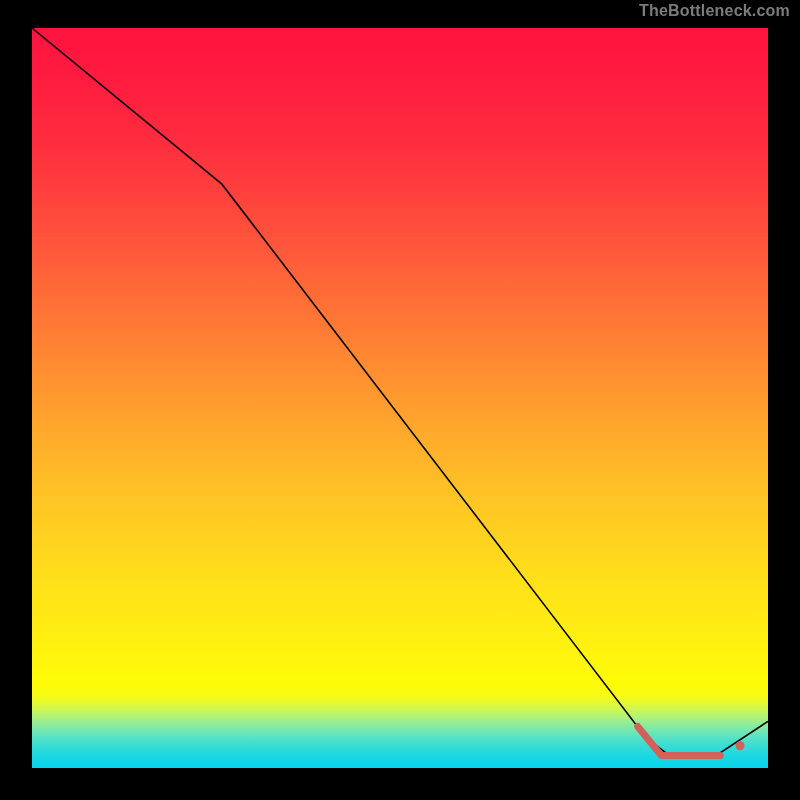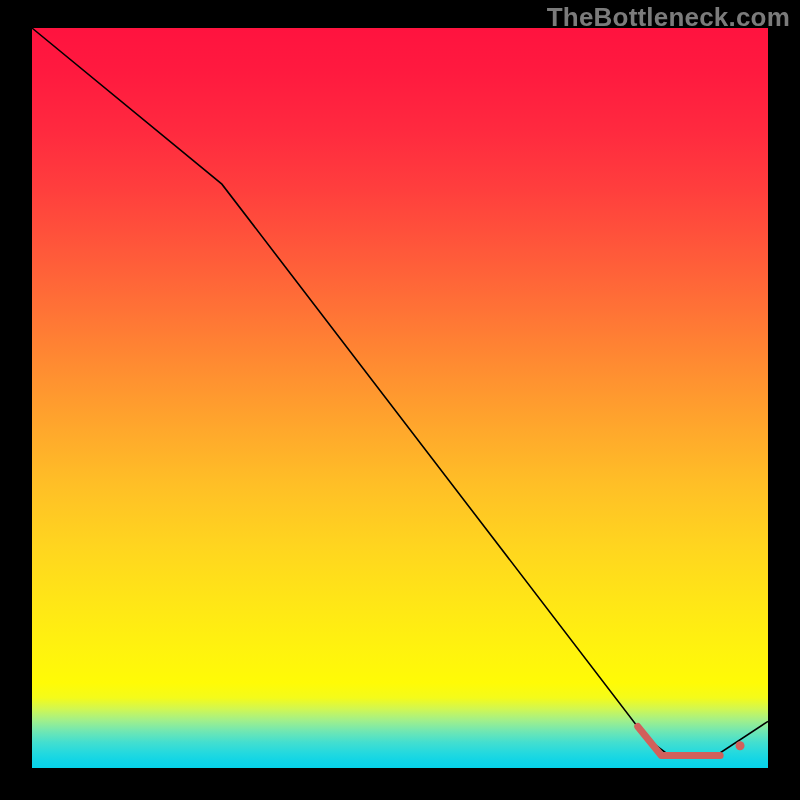--- a/index.html
+++ b/index.html
@@ -18,21 +18,21 @@
   svg.chart {
     position: absolute;
     left: 0;
     top: 0;
   }
   .watermark {
     position: absolute;
     top: 2px;
     right: 10px;
     font-family: Arial, Helvetica, sans-serif;
-    font-size: 26px;
+    font-size: 16px;
     font-weight: 600;
     color: #7b7b7b;
     letter-spacing: 0.2px;
     user-select: none;
   }
 </style>
 </head>
 <body>
 
 <div class="stage">

